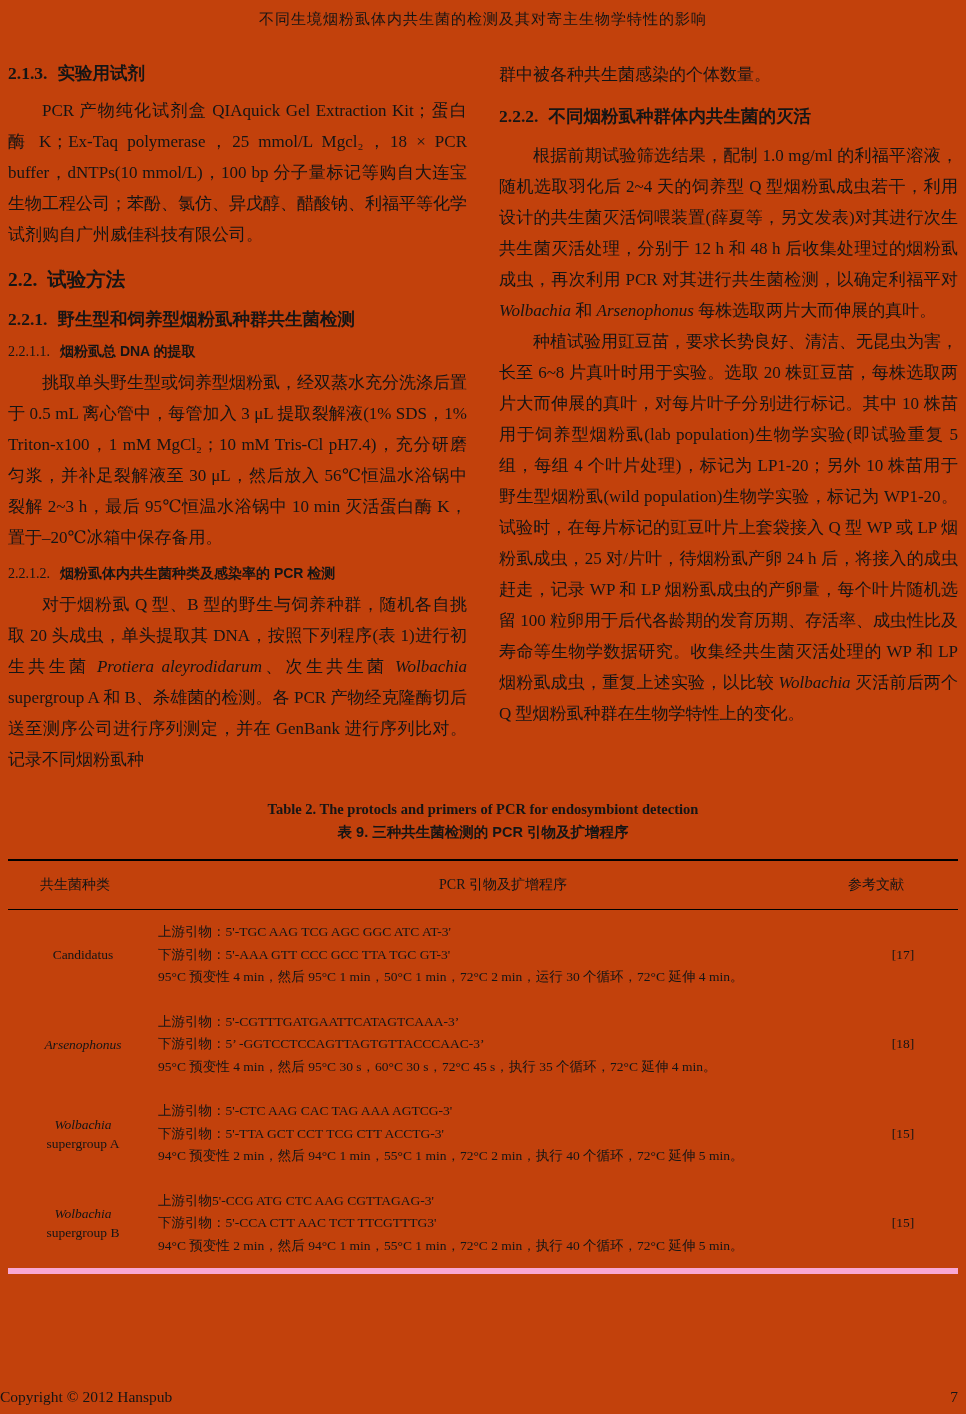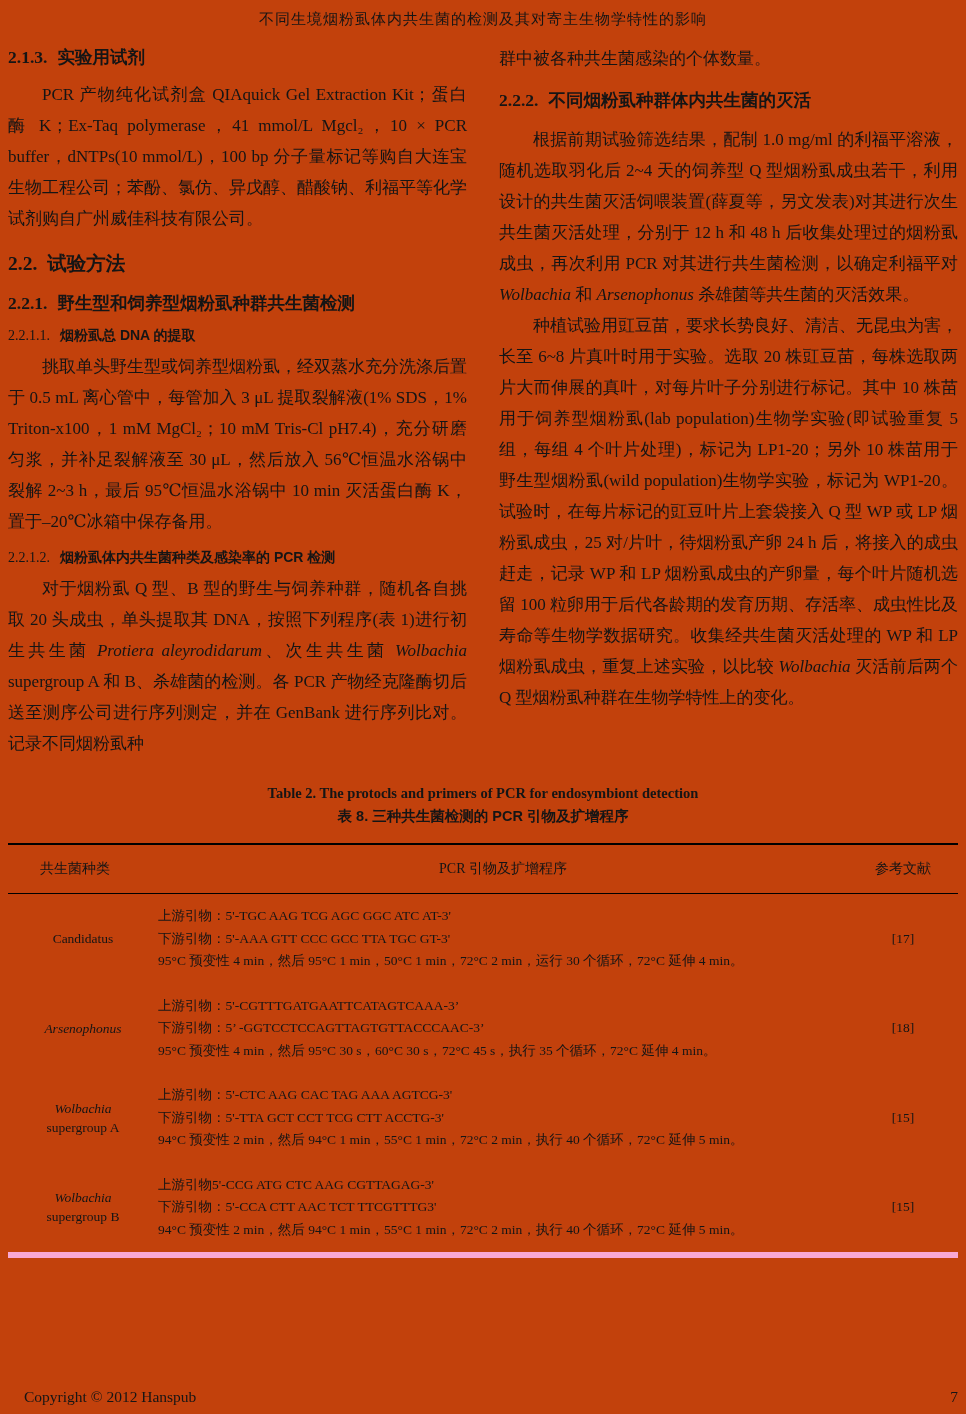--- a/index.html
+++ b/index.html
@@ -16,21 +16,21 @@
   }
   .running-head {
     text-align: center;
     font-size: 15px;
     letter-spacing: 1px;
     margin-top: 2px;
   }
   .columns {
     display: flex;
     gap: 32px;
-    margin-top: 14px;
+    margin-top: 30px;
   }
   .col { width: 459px; flex: 0 0 auto; }
 
   p.body {
     font-size: 17px;
     line-height: 31px;
     text-align: justify;
     margin: 0;
   }
   p.indent { text-indent: 2em; }
@@ -74,56 +74,56 @@
   .thead {
     display: grid;
     grid-template-columns: 150px 1fr 110px;
     align-items: center;
     border-bottom: 1.5px solid #000;
     font-size: 14px;
     padding: 15px 0;
   }
   .thead .th-species { padding-left: 32px; }
   .thead .th-primers { text-align: center; }
-  .thead .th-ref { text-align: center; }
+  .thead .th-ref { }
 
   .trow {
     display: grid;
     grid-template-columns: 150px 1fr 110px;
     align-items: center;
     font-size: 13.5px;
     padding: 11px 0;
   }
   .trow .species { text-align: center; line-height: 19px; }
   .trow .lines { line-height: 22.5px; }
   .trow .ref { text-align: center; }
 
   
   .footer {
     position: absolute;
-    left: 24px; right: 8px; bottom: 8px;
+    left: 0; right: 8px; bottom: 8px;
     display: flex;
     justify-content: space-between;
     font-size: 15.5px;
   }
 </style>
 </head>
 <body>
 
 <div class="page">
 
   <div class="running-head">不同生境烟粉虱体内共生菌的检测及其对寄主生物学特性的影响</div>
 
   <div class="columns">
 
     <div class="col">
       <h3 class="hd hd-l3">
         <span class="h-num">2.1.3.</span><span class="h-zh">实验用试剂</span>
       </h3>
-      <p class="body indent">PCR 产物纯化试剂盒 QIAquick Gel Extraction Kit；蛋白酶 K；Ex-Taq polymerase，41 mmol/L Mgcl₂，10 × PCR buffer，dNTPs(10 mmol/L)，100 bp 分子量标记等购自大连宝生物工程公司；苯酚、氯仿、异戊醇、醋酸钠、利福平等化学试剂购自广州威佳科技有限公司。</p>
+      <p class="body indent">PCR 产物纯化试剂盒 QIAquick Gel Extraction Kit；蛋白酶 K；Ex-Taq polymerase，25 mmol/L Mgcl₂，18 × PCR buffer，dNTPs(10 mmol/L)，100 bp 分子量标记等购自大连宝生物工程公司；苯酚、氯仿、异戊醇、醋酸钠、利福平等化学试剂购自广州威佳科技有限公司。</p>
 
       <h3 class="hd hd-l2">
         <span class="h-num">2.2.</span><span class="h-zh">试验方法</span>
       </h3>
 
       <h3 class="hd hd-l3b">
         <span class="h-num">2.2.1.</span><span class="h-zh">野生型和饲养型烟粉虱种群共生菌检测</span>
       </h3>
 
       <h4 class="hd hd-l4">
@@ -136,30 +136,30 @@
       </h4>
       <p class="body indent"><span>对于烟粉虱 Q 型、B 型的野生与饲养种群，随机各自挑取 20 头成虫，单头提取其 DNA，按照下列程序(表 1)进行初生共生菌 </span><i>Protiera aleyrodidarum</i><span>、次生共生菌 </span><i>Wolbachia</i><span> supergroup A 和 B、杀雄菌的检测。各 PCR 产物经克隆酶切后送至测序公司进行序列测定，并在 GenBank 进行序列比对。记录不同烟粉虱种</span></p>
     </div>
 
     <div class="col">
       <p class="body">群中被各种共生菌感染的个体数量。</p>
 
       <h3 class="hd hd-l3b">
         <span class="h-num">2.2.2.</span><span class="h-zh">不同烟粉虱种群体内共生菌的灭活</span>
       </h3>
-      <p class="body indent"><span>根据前期试验筛选结果，配制 1.0 mg/ml 的利福平溶液，随机选取羽化后 2~4 天的饲养型 Q 型烟粉虱成虫若干，利用设计的共生菌灭活饲喂装置(薛夏等，另文发表)对其进行次生共生菌灭活处理，分别于 12 h 和 48 h 后收集处理过的烟粉虱成虫，再次利用 PCR 对其进行共生菌检测，以确定利福平对 </span><i>Wolbachia</i><span> 和 </span><i>Arsenophonus</i><span> 杀雄菌等共生菌的灭活效果。</span></p>
+      <p class="body indent"><span>根据前期试验筛选结果，配制 1.0 mg/ml 的利福平溶液，随机选取羽化后 2~4 天的饲养型 Q 型烟粉虱成虫若干，利用设计的共生菌灭活饲喂装置(薛夏等，另文发表)对其进行次生共生菌灭活处理，分别于 12 h 和 48 h 后收集处理过的烟粉虱成虫，再次利用 PCR 对其进行共生菌检测，以确定利福平对 </span><i>Wolbachia</i><span> 和 </span><i>Arsenophonus</i><span> 每株选取两片大而伸展的真叶。</span></p>
 
       <p class="body indent"><span>种植试验用豇豆苗，要求长势良好、清洁、无昆虫为害，长至 6~8 片真叶时用于实验。选取 20 株豇豆苗，每株选取两片大而伸展的真叶，对每片叶子分别进行标记。其中 10 株苗用于饲养型烟粉虱(lab population)生物学实验(即试验重复 5 组，每组 4 个叶片处理)，标记为 LP1-20；另外 10 株苗用于野生型烟粉虱(wild population)生物学实验，标记为 WP1-20。试验时，在每片标记的豇豆叶片上套袋接入 Q 型 WP 或 LP 烟粉虱成虫，25 对/片叶，待烟粉虱产卵 24 h 后，将接入的成虫赶走，记录 WP 和 LP 烟粉虱成虫的产卵量，每个叶片随机选留 100 粒卵用于后代各龄期的发育历期、存活率、成虫性比及寿命等生物学数据研究。收集经共生菌灭活处理的 WP 和 LP 烟粉虱成虫，重复上述实验，以比较 </span><i>Wolbachia</i><span> 灭活前后两个 Q 型烟粉虱种群在生物学特性上的变化。</span></p>
     </div>
   </div>
 
   <div class="table-section">
     <div class="tbl-titles">
       <div class="tbl-title-en">Table 2. The protocls and primers of PCR for endosymbiont detection</div>
-      <div class="tbl-title-zh">表 8.  三种共生菌检测的 PCR 引物及扩增程序</div>
+      <div class="tbl-title-zh">表 9.  三种共生菌检测的 PCR 引物及扩增程序</div>
     </div>
 
     <div class="datatable">
       <div class="thead">
         <div class="th-species">共生菌种类</div>
         <div class="th-primers">PCR 引物及扩增程序</div>
         <div class="th-ref">参考文献</div>
       </div>
 
       <div class="trow">

